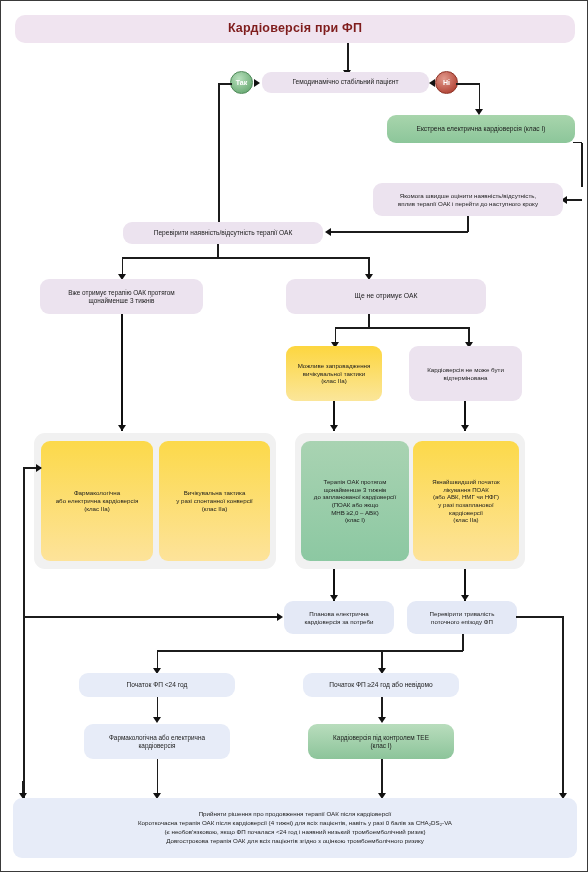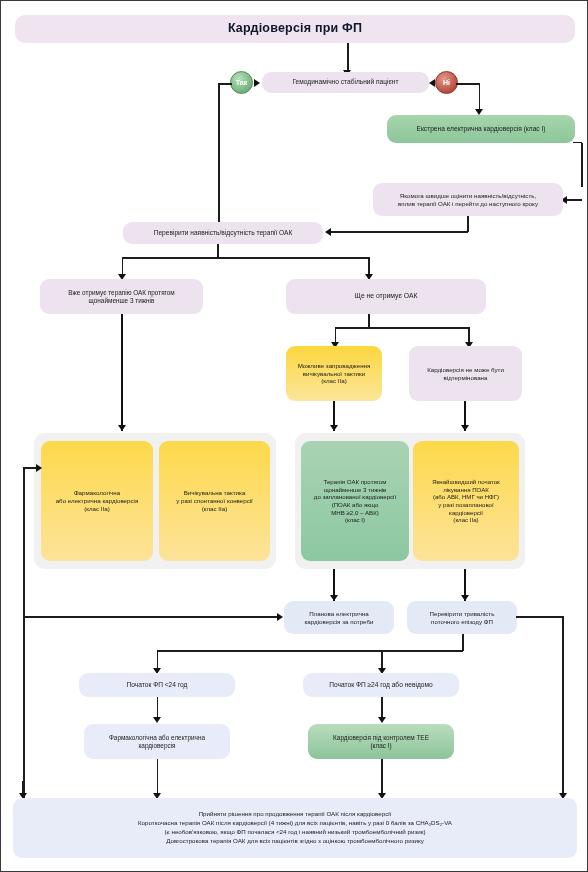--- a/index.html
+++ b/index.html
@@ -30,21 +30,21 @@
   .lilac {
     background: #ece3ef;
     border-radius: 9px;
   }
   .title-bar {
     background: #f0e4f0;
     border-radius: 10px;
     font-weight: bold;
     font-size: 12.5px;
     letter-spacing: .2px;
-    color: #0f172a;
+    color: #7f1d1d;
   }
   .green {
     background: linear-gradient(180deg,#a8d5ac 0%, #8cc69a 100%);
     border-radius: 9px;
   }
   .green-soft {
     background: linear-gradient(180deg,#b9ddbd 0%, #8cc49a 100%);
     border-radius: 9px;
   }
   .green-box {

